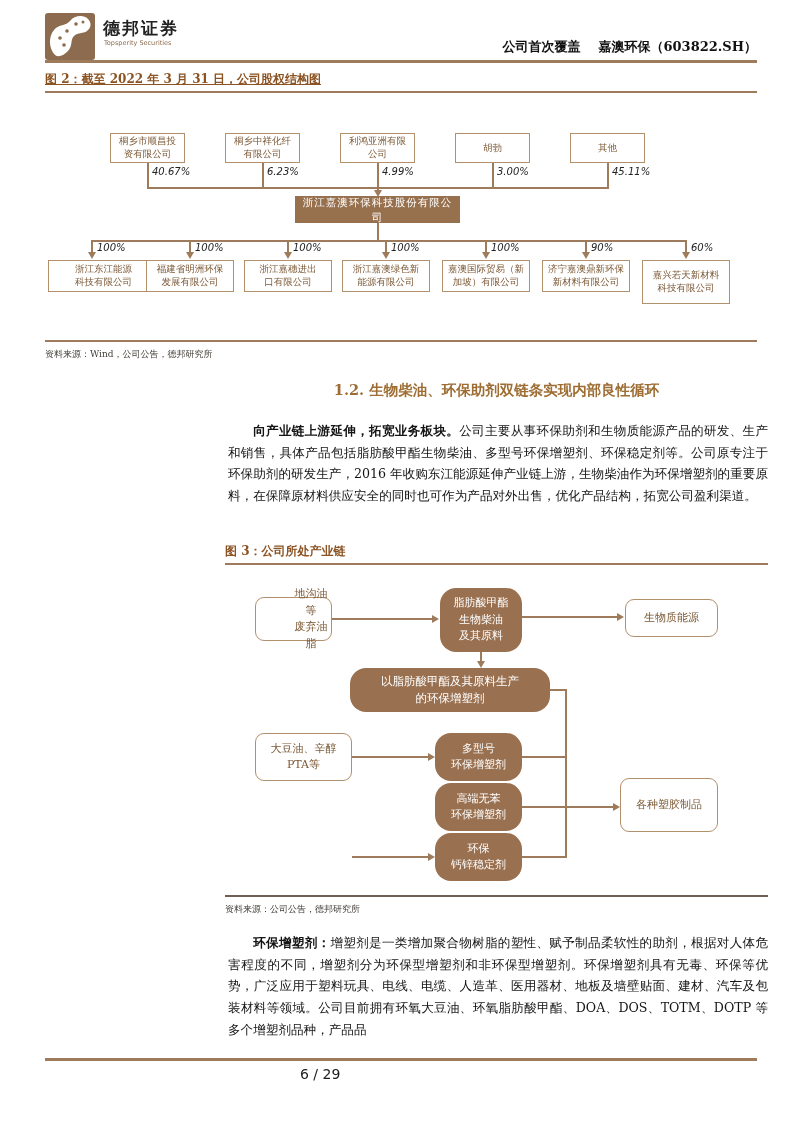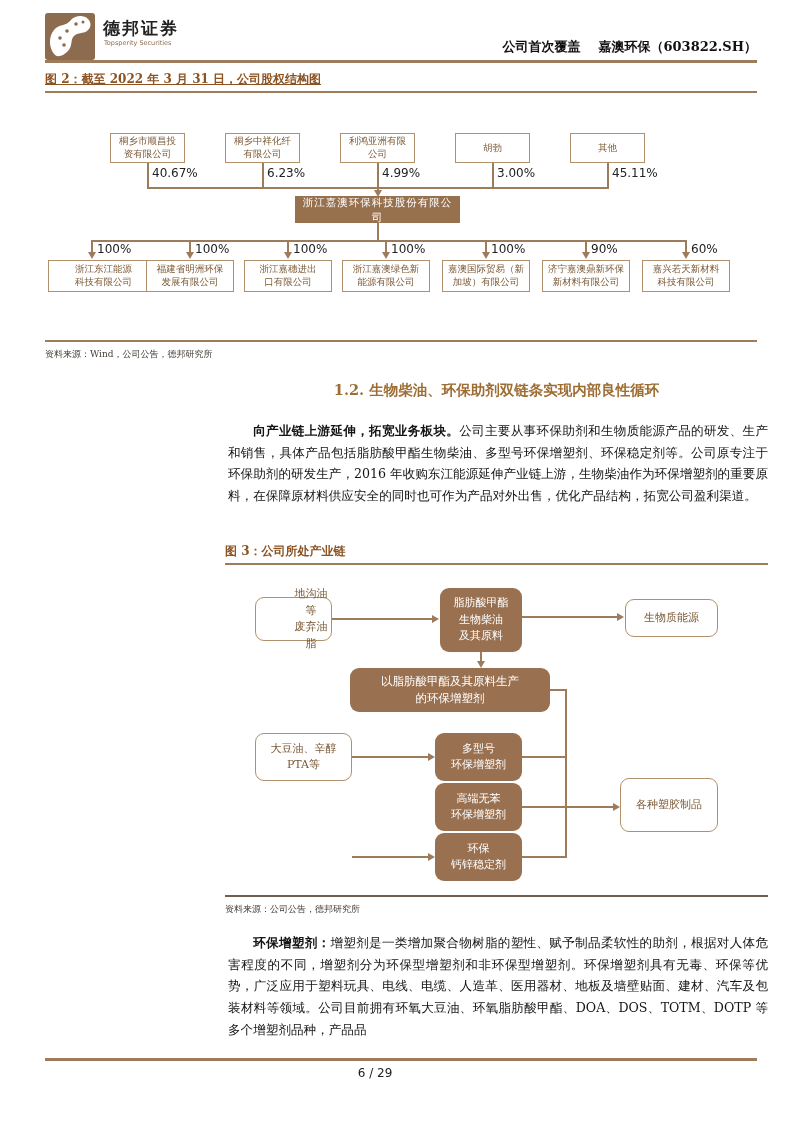--- a/index.html
+++ b/index.html
@@ -17,42 +17,42 @@
   
   .fig-title { position:absolute; left:45px; font-size:12px; font-weight:bold; color:#8b5222; }
   .src { position:absolute; font-size:9px; color:#45403a; }
 
   
   .org { position:absolute; left:45px; top:100px; width:712px; height:240px; }
   .obox { position:absolute; border:1px solid #b3906c; background:#fff; color:#7b5835;
           font-size:9.5px; line-height:1.35; display:flex; align-items:center; justify-content:center;
           text-align:center; padding:1px 3px; }
   .obox.fill { background:#97704e; border:none; color:#fff; font-size:10.5px; letter-spacing:1px; }
-  .pct { position:absolute; font-size:12px; color:#222; font-family:"DejaVu Sans", sans-serif; }
+  .pct { position:absolute; font-size:10px; color:#222; font-family:"DejaVu Sans", sans-serif;font-style:italic; }
   .ln { position:absolute; background:#9e7b5b; }
   .arr-d { position:absolute; width:0; height:0; border-left:4px solid transparent; border-right:4px solid transparent; border-top:7px solid #9e7b5b; }
   .arr-r { position:absolute; width:0; height:0; border-top:4.5px solid transparent; border-bottom:4.5px solid transparent; border-left:7px solid #9e7b5b; }
 
   
   .sec-head { position:absolute; left:225px; top:381px; width:543px; text-align:center;
               font-size:14.5px; font-weight:bold; color:#9d6d33; }
   .para { position:absolute; left:228px; width:540px; font-size:12.6px; line-height:1.72;
           text-align:justify; text-indent:2em; color:#141414; }
   .para b { font-weight:bold; }
 
   
   .chain { position:absolute; left:225px; top:570px; width:543px; height:322px; }
   .cnode { position:absolute; border:1.5px solid #b3906c; border-radius:9px; background:#fff; color:#7b5835;
            font-size:11px; line-height:1.5; display:flex; align-items:center; justify-content:center;
            text-align:center; white-space:pre-line; padding:2px; }
-  .cnode.fill { background:#9a7150; border:none; border-radius:9px; color:#fff; }
-
-  
-  .page-num { position:absolute; left:300px; top:1066px; width:150px; text-align:center;
-              font-size:12px; color:#1c1c1c; font-family:"DejaVu Sans", sans-serif; }
+  .cnode.fill { background:#9a7150; border:none; border-radius:16px; color:#fff; }
+
+  
+  .page-num { position:absolute; left:300px; top:1066px; width:150px; 
+              font-size:14px; color:#1c1c1c; font-family:"DejaVu Sans", sans-serif; }
   .disclaimer { position:absolute; left:400px; top:1066px; width:357px; text-align:right;
                 font-size:11.5px; font-weight:600; color:#3a332b; }
 </style>
 </head>
 <body>
 
 <div class="page">
 
   <div class="logo-box">
     <svg width="50" height="47" viewBox="0 0 50 47">
@@ -134,21 +134,21 @@
     <div class="obox" style="left:101px; top:160px; width:88px; height:32px; white-space:pre-line;">福建省明洲环保
 发展有限公司</div>
     <div class="obox" style="left:199px; top:160px; width:88px; height:32px; white-space:pre-line;">浙江嘉穗进出
 口有限公司</div>
     <div class="obox" style="left:297px; top:160px; width:88px; height:32px; white-space:pre-line;">浙江嘉澳绿色新
 能源有限公司</div>
     <div class="obox" style="left:397px; top:160px; width:88px; height:32px; white-space:pre-line;">嘉澳国际贸易（新
 加坡）有限公司</div>
     <div class="obox" style="left:497px; top:160px; width:88px; height:32px; white-space:pre-line;">济宁嘉澳鼎新环保
 新材料有限公司</div>
-    <div class="obox" style="left:597px; top:160px; width:88px; height:32px; white-space:pre-line;">嘉兴若天新材料
+    <div class="obox" style="left:597px; top:160px; width:88px; height:44px; white-space:pre-line;">嘉兴若天新材料
 科技有限公司</div>
   </div>
 
   <div class="rule" style="left:45px; top:340px; width:712px; height:1.5px;"></div>
   <div class="src" style="left:45px; top:348px;">资料来源：Wind，公司公告，德邦研究所</div>
 
   <div class="sec-head">1.2. 生物柴油、环保助剂双链条实现内部良性循环</div>
   <div class="para" style="top:420px;">
     <b>向产业链上游延伸，拓宽业务板块。</b><span>公司主要从事环保助剂和生物质能源产品的研发、生产和销售，具体产品包括脂肪酸甲酯生物柴油、多型号环保增塑剂、环保稳定剂等。公司原专注于环保助剂的研发生产，2016 年收购东江能源延伸产业链上游，生物柴油作为环保增塑剂的重要原料，在保障原材料供应安全的同时也可作为产品对外出售，优化产品结构，拓宽公司盈利渠道。</span>
   </div>

